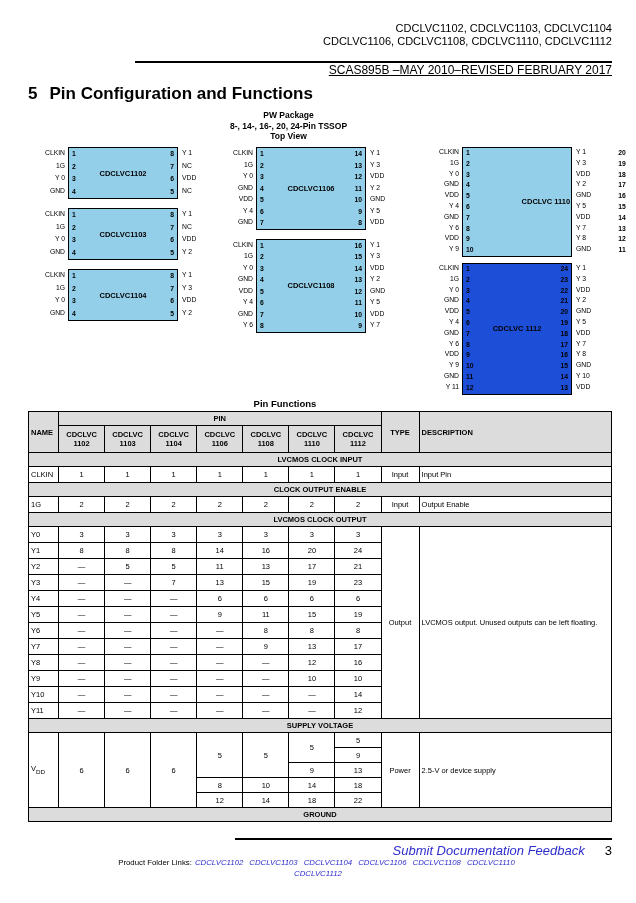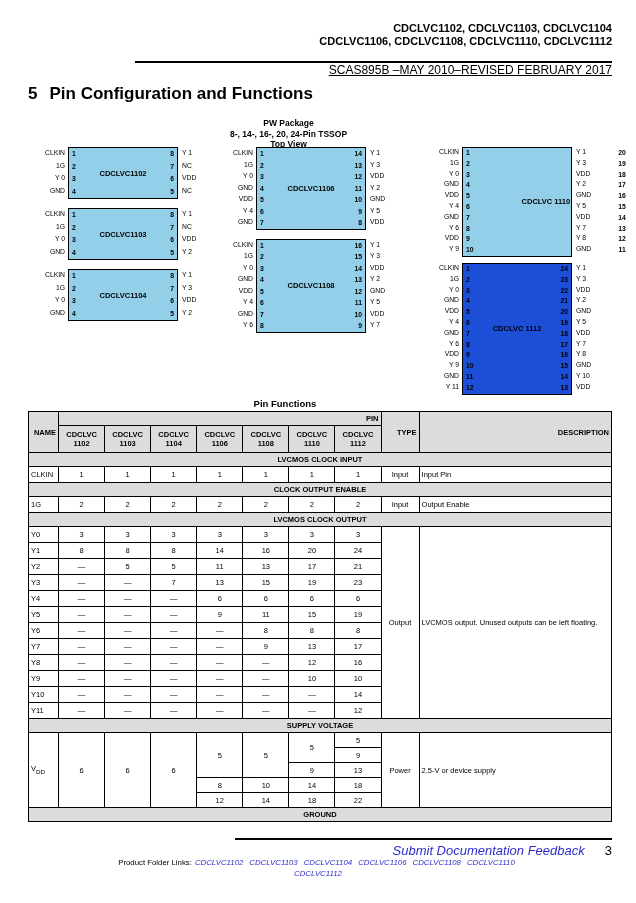--- a/index.html
+++ b/index.html
@@ -1,28 +1,28 @@
 <!DOCTYPE html>
 <html><head>
 <meta charset="utf-8">
 <style>
   html,body{margin:0;padding:0;background:#fff;}
   .page{position:relative;width:636px;height:903px;background:#fff;overflow:hidden;
         font-family:"Liberation Sans",sans-serif;color:#000;}
   
   .doc-header{position:absolute;top:22px;right:24px;text-align:right;}
-  .doc-title{font-size:11px;font-weight:bold;line-height:13px;}
+  .doc-title{font-size:11px;font-weight:normal;line-height:13px;}
   .doc-code{font-size:12px;margin-top:15px;text-decoration:underline;}
   .header-rule{position:absolute;top:61px;left:135px;width:477px;height:2px;background:#000;}
   
   .section-title{position:absolute;top:84px;left:28px;font-size:17px;font-weight:bold;}
   .section-title .num{margin-right:12px;}
   
   .pkg-head{position:absolute;top:110px;left:0;width:577px;text-align:center;
-            font-size:8.5px;font-weight:bold;line-height:10.5px;margin-top:8px;}
+            font-size:8.5px;font-weight:bold;line-height:10.5px;}
   
   .diagrams{position:absolute;top:147px;left:0;width:636px;}
   .chip-col{position:absolute;display:flex;flex-direction:column;}
   .col-0{left:26px;gap:9px;}
   .col-1{left:214px;gap:9px;}
   .col-2{left:420px;gap:6px;}
   .chip{display:flex;align-items:flex-start;}
   .pin-names{display:flex;flex-direction:column;}
   .pin-names div{font-size:6.8px;white-space:nowrap;}
   .names-left{width:42px;}
@@ -40,21 +40,21 @@
   .p2 .pin-names div,.p2 .pin-nums div{height:10.8px;line-height:10.8px;}
   
   .table-title{position:absolute;top:398px;left:0;width:570px;text-align:center;
                font-size:9.5px;font-weight:bold;}
   table.pinfn{position:absolute;top:411px;left:28px;width:584px;border-collapse:collapse;
               table-layout:fixed;font-size:7.5px;border:1.5px solid #000;}
   .pinfn th,.pinfn td{border:1px solid #000;padding:0 2px;overflow:hidden;}
   .pinfn thead th{background:#dcdcdc;font-weight:bold;text-align:center;line-height:9px;}
   .pinfn thead .h-name{text-align:left;}
   .pinfn thead .h-desc{text-align:left;}
-  .pinfn thead tr:first-child th{height:13px;text-align:right;}
+  .pinfn thead tr:first-child th{height:13px;}
   .pinfn thead .dev th{height:26px;}
   .pinfn .sect td{background:#dcdcdc;font-weight:bold;text-align:center;height:13px;line-height:13px;}
   .pinfn tbody td{text-align:center;height:15px;line-height:11px;}
   .pinfn tbody td.name{text-align:left;}
   .pinfn tbody td.desc{text-align:left;line-height:9px;}
   .pinfn tbody tr.vddrow td{height:14px;}
   .c-name{width:30px;}.c-pin{width:46px;}.c-type{width:38px;}.c-desc{width:192px;}
   
   .footer-rule{position:absolute;top:838px;left:235px;width:377px;height:2px;background:#000;}
   .footer-line{position:absolute;top:843px;right:24px;display:flex;align-items:baseline;font-size:13px;}

